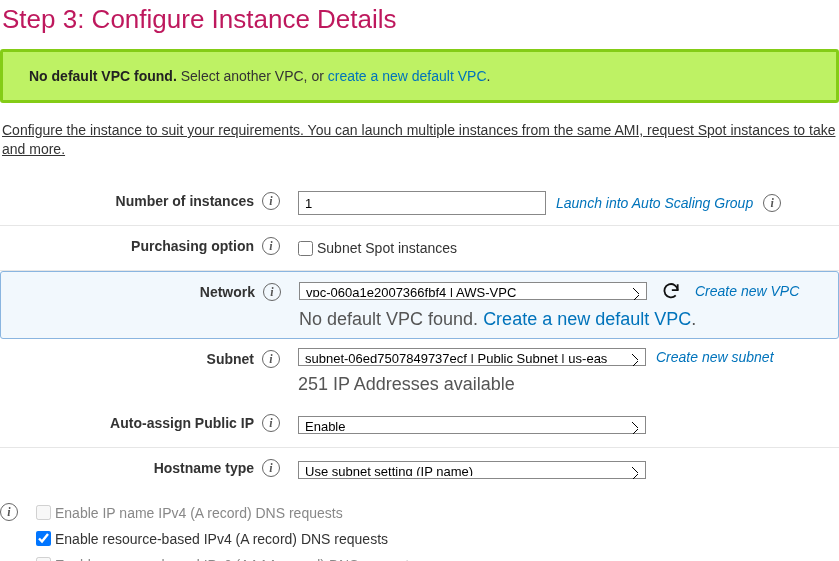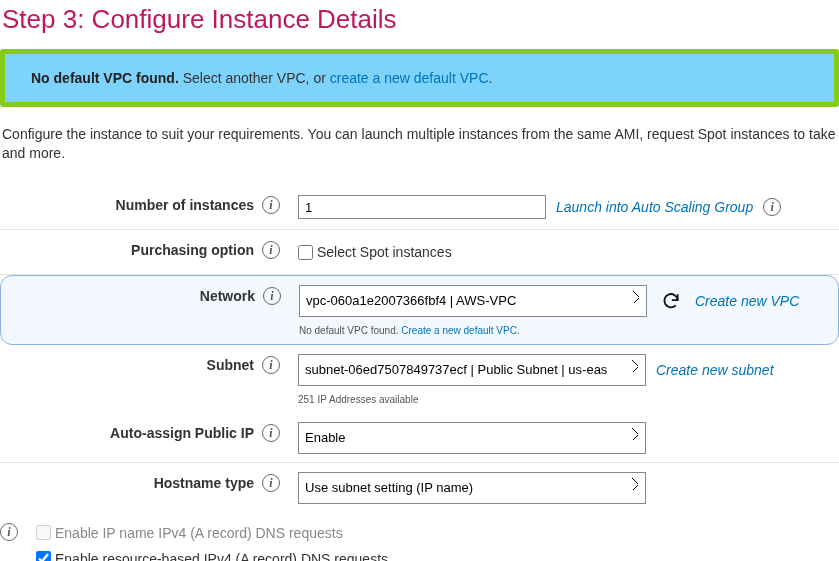--- a/index.html
+++ b/index.html
@@ -12,46 +12,47 @@
     background: #fff;
     width: 839px;
   }
   h1 {
     font-size: 26px;
     font-weight: 400;
     color: #be185d;
     margin: 4px 0 14px 2px;
   }
   .notice {
-    border: 5px solid #84cc16;
-    background: #7dd3fc;
+    border: 3px solid #84cc16;
+    background: #bef264;
     border-radius: 3px;
     padding: 16px 16px 16px 26px;
     margin: 0 0 18px 0;
   }
   .notice b { color: #222; }
   a { color: #0073bb; text-decoration: none; }
   .intro {
     font-size: 14px;
     color: #333;
     margin: 0 0 22px 2px;
     line-height: 1.35;
+    text-decoration: underline;
   }
   .form-area { width: 100%; }
   .row {
     display: flex;
     align-items: flex-start;
     border-bottom: 1px solid #e6e6e6;
     padding: 8px 0 8px 0;
   }
   .row.no-border { border-bottom: none; }
   .row.highlight {
     background: #f2f8fd;
     border: 1px solid #8ab5e0;
-    border-radius: 12px;
+    border-radius: 3px;
     border-bottom: 1px solid #8ab5e0;
     position: relative;
   }
   .label-cell {
     width: 262px;
     text-align: right;
     padding-right: 8px;
     padding-top: 4px;
     font-weight: 700;
     color: #333;
@@ -69,21 +70,21 @@
     display: flex;
     flex-wrap: wrap;
     align-items: center;
     gap: 6px 10px;
     min-height: 28px;
     padding-top: 1px;
   }
   .content-cell .subtext {
     width: 100%;
     color: #555;
-    font-size: 10px;
+    font-size: 18px;
     margin-top: 2px;
   }
   .info-icon {
     display: inline-flex;
     align-items: center;
     justify-content: center;
     width: 18px;
     height: 18px;
     border: 1.4px solid #666;
     border-radius: 50%;
@@ -95,21 +96,21 @@
     line-height: 1;
   }
   input[type="text"] {
     height: 24px;
     border: 1px solid #888;
     padding: 2px 6px;
     font-size: 13px;
     width: 248px;
   }
   select, .select {
-    height: 32px;
+    height: 18px;
     border: 1px solid #888;
     padding: 2px 22px 2px 6px;
     font-size: 13px;
     width: 348px;
     background: #fff;
     appearance: none;
     position: relative;
   }
   .select-wrap {
     position: relative;
@@ -175,21 +176,21 @@
       <span class="info-icon">i</span>
     </div>
   </div>
 
   <div class="row">
     <div class="label-cell">Purchasing option</div>
     <div class="info-cell"><span class="info-icon">i</span></div>
     <div class="content-cell">
       <div class="cb-line">
         <input type="checkbox" style="">
-        <span>Select Spot instances</span>
+        <span>Subnet Spot instances</span>
       </div>
     </div>
   </div>
 
   <div class="row highlight">
     <div class="label-cell">Network</div>
     <div class="info-cell"><span class="info-icon">i</span></div>
     <div class="content-cell">
       <span class="select-wrap">
         <select>

